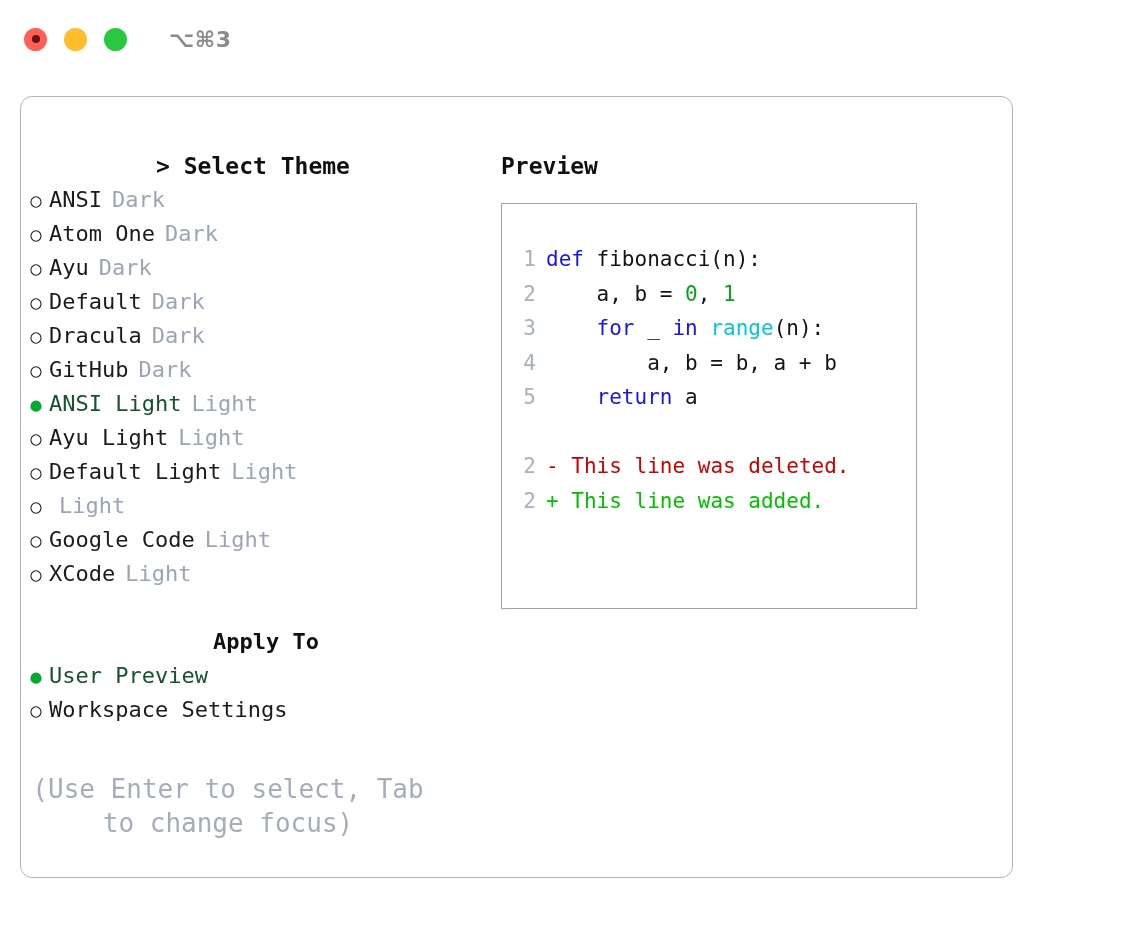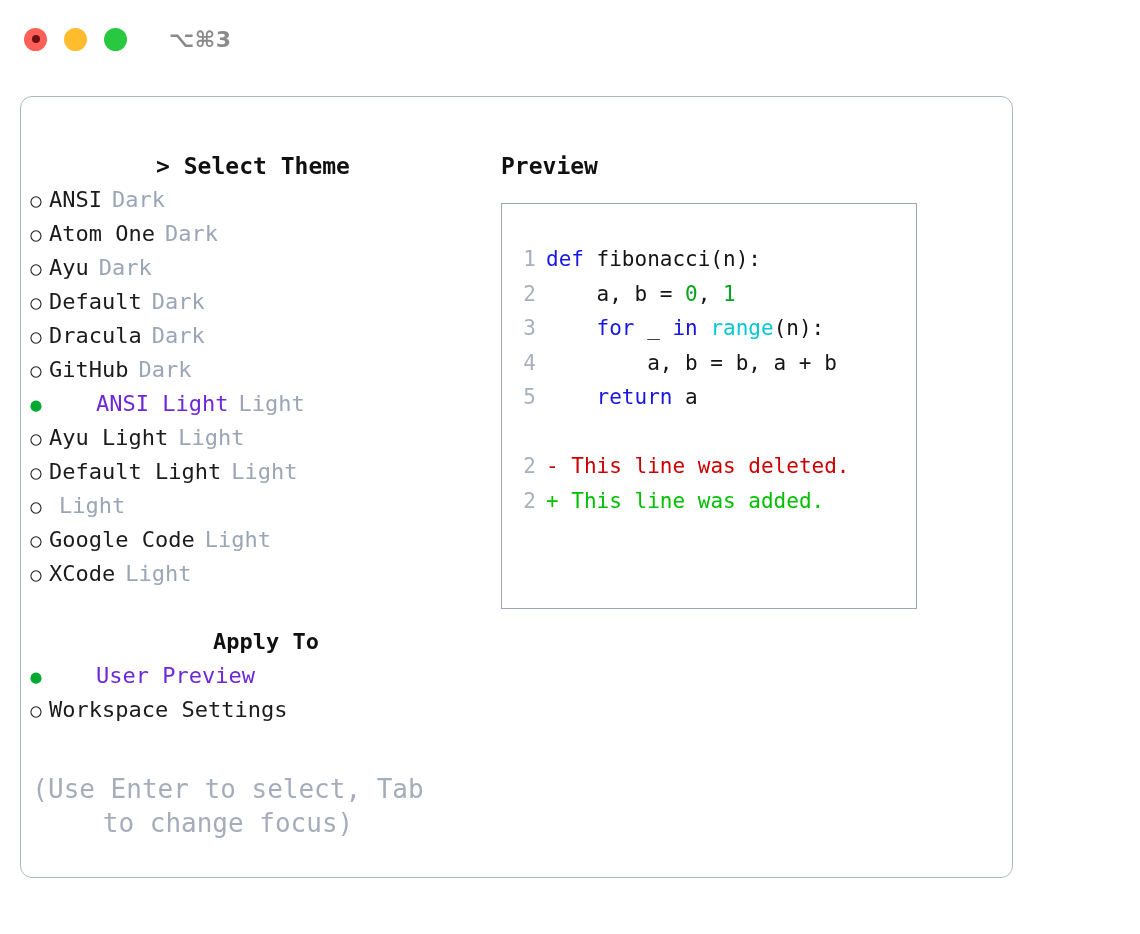--- a/index.html
+++ b/index.html
@@ -99,21 +99,21 @@
     white-space: pre;
   }
   .bullet {
     width: 26px;
     flex: 0 0 26px;
     font-size: 19px;
     color: #2a2a2a;
   }
   .bullet.selected { color: #05a831; }
   .row-label { color: #1b1b1b; }
-  .row.selected .row-label { color: #6d28d9; margin-left: 47px; }
+  .row.selected .row-label { color: #14532d; }
   .row-kind {
     color: #9aa5b5;
     margin-left: 10px;
   }
   .section-label {
     font-size: 22px;
     line-height: 34px;
     color: #101010;
     padding-left: 26px;
     white-space: pre;

